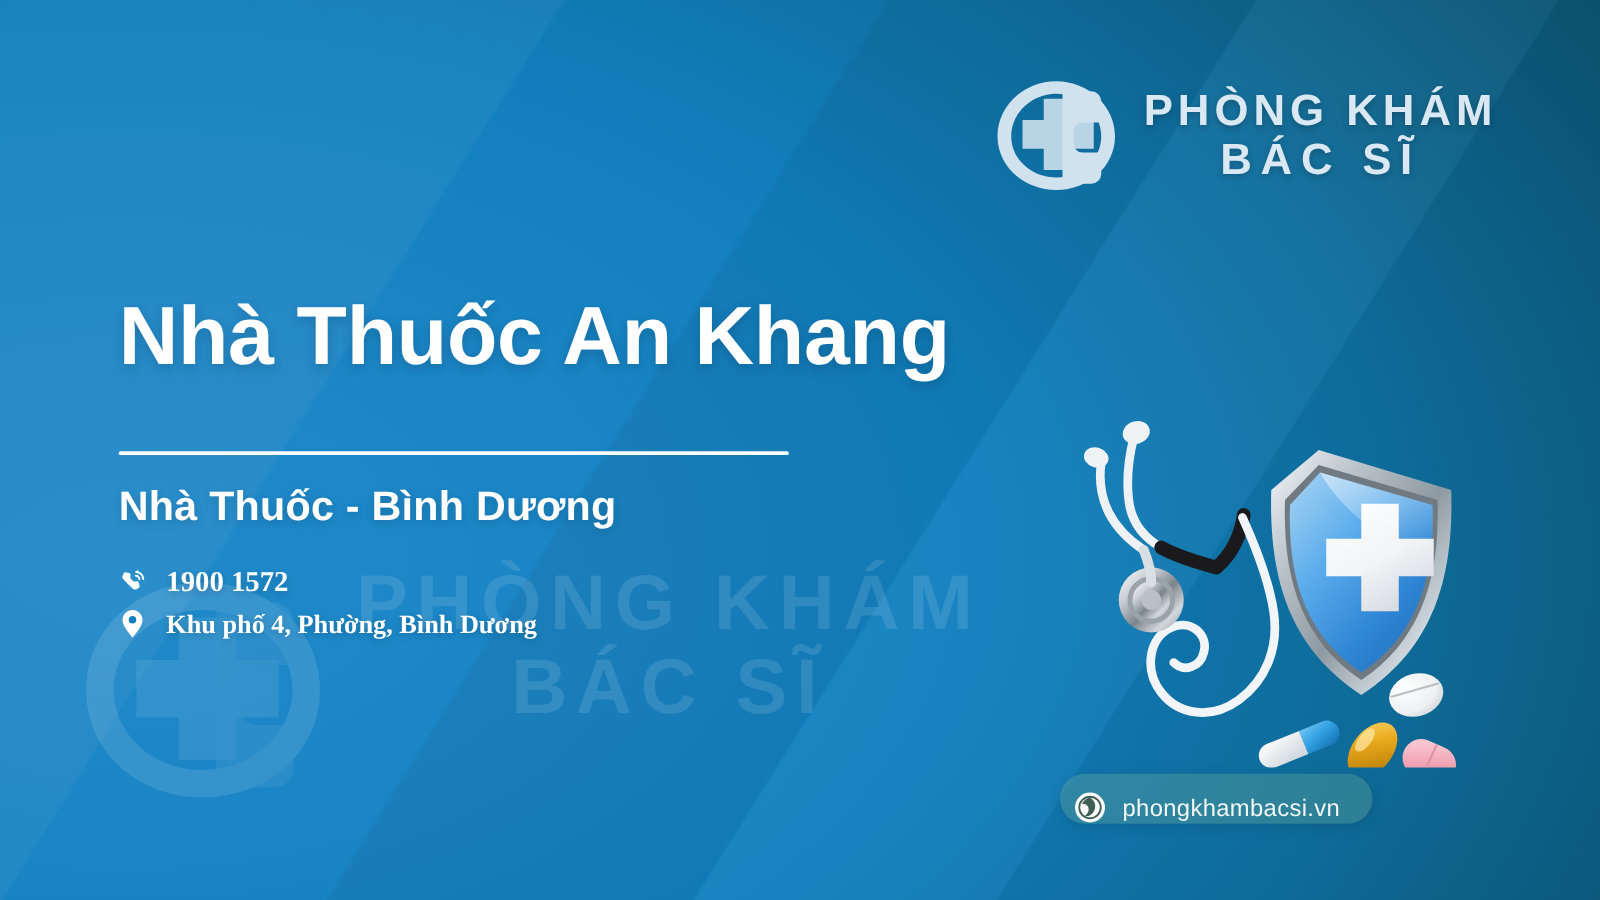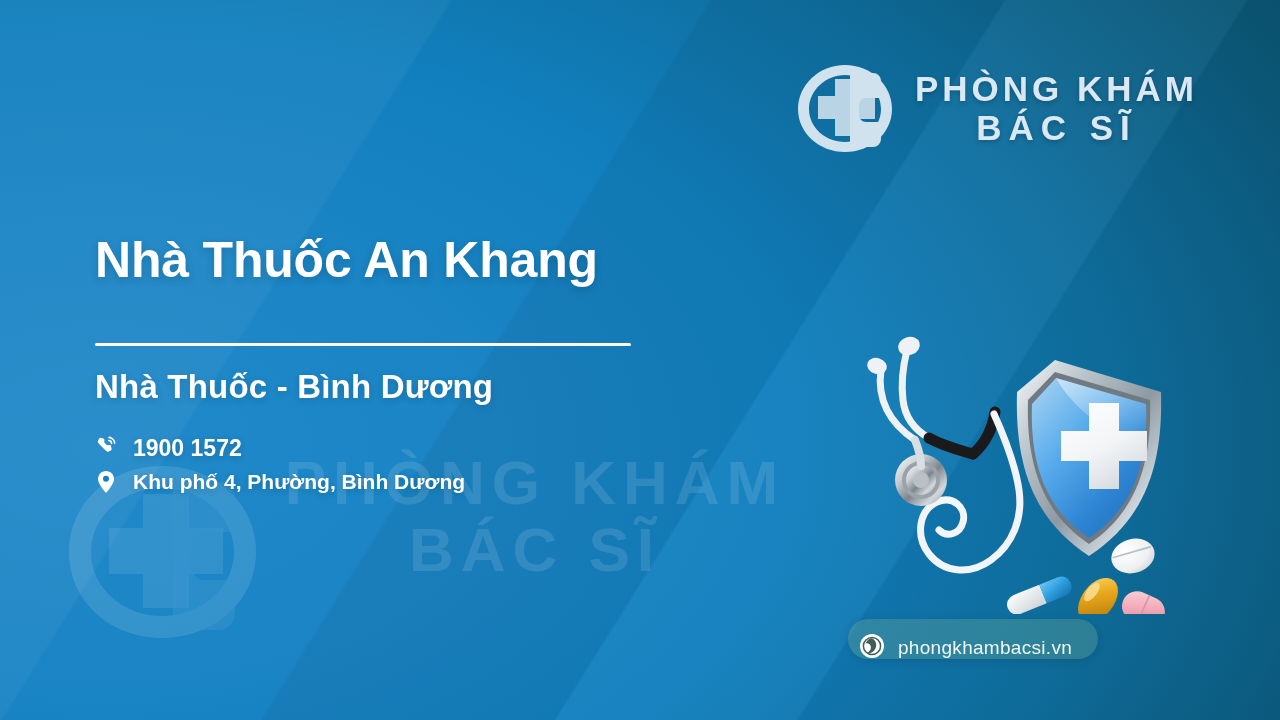--- a/index.html
+++ b/index.html
@@ -59,21 +59,21 @@
     text-shadow:0 2px 5px rgba(0,0,0,0.22);
   }
   .brand-text .bt1 { font-size:35px; display:block; }
   .brand-text .bt2 { font-size:35px; display:block; letter-spacing:7px; }
 
   
   .content { position:absolute; left:95px; top:232px; width:620px; }
 
   .title {
     color:#ffffff;
-    font-size:50px;
+    font-size:66px;
     font-weight:bold;
     letter-spacing:-0.2px;
     line-height:1.12;
     text-shadow:0 3px 9px rgba(0,0,0,0.16);
     white-space:nowrap;
   }
 
   .divider {
     margin-top:55px;
     width:536px; height:3px;
@@ -85,26 +85,27 @@
     margin-top:22px;
     color:#ffffff;
     font-size:33px;
     font-weight:bold;
     letter-spacing:0.2px;
     text-shadow:0 2px 7px rgba(0,0,0,0.15);
     white-space:nowrap;
   }
 
   .info-row {
-    display:flex; 
+    display:flex; align-items:center;
     gap:16px;
     color:#ffffff;
     font-weight:bold;
     white-space:nowrap;
     text-shadow:0 2px 6px rgba(0,0,0,0.18);
+    font-family:Liberation Serif, serif;
   }
   .info-row.phone { margin-top:29px; font-size:23px; }
   .info-row.addr  { margin-top:8px; font-size:21px; }
   .info-ico { flex:0 0 auto; width:22px; display:flex; justify-content:center; }
 
   
   .illus { position:absolute; left:843px; top:322px; width:330px; height:292px; }
 
   
   .site-pill {

